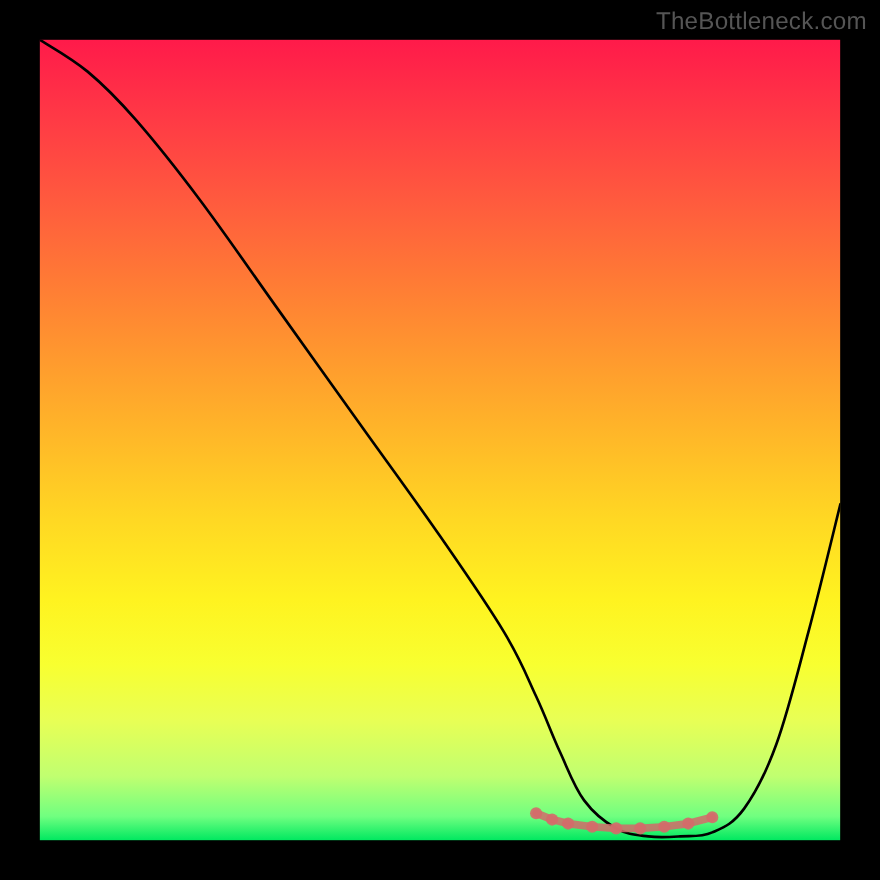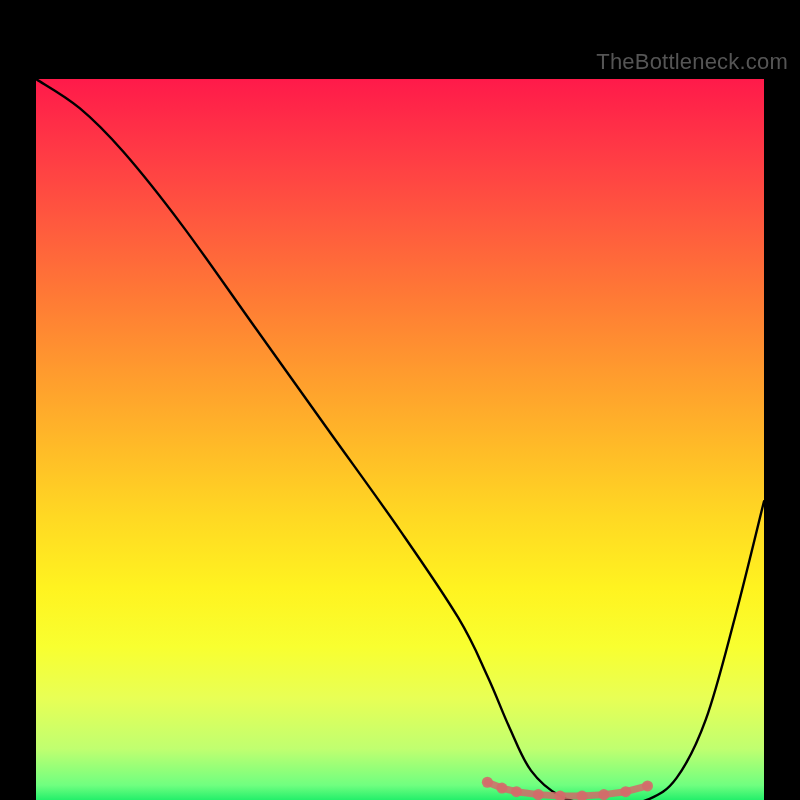--- a/index.html
+++ b/index.html
@@ -10,21 +10,20 @@
     height: 800px;
     overflow: hidden;
     position: relative;
     font-family: Arial, sans-serif;
   }
   .container {
     position: relative;
     width: 800px;
     height: 708px;
     background: #000;
-    margin-top: 43px;
   }
   .watermark {
     position: absolute;
     top: 6px;
     right: 12px;
     color: #555;
     font-size: 22px;
     font-weight: 500;
     z-index: 10;
     letter-spacing: 0.2px;

